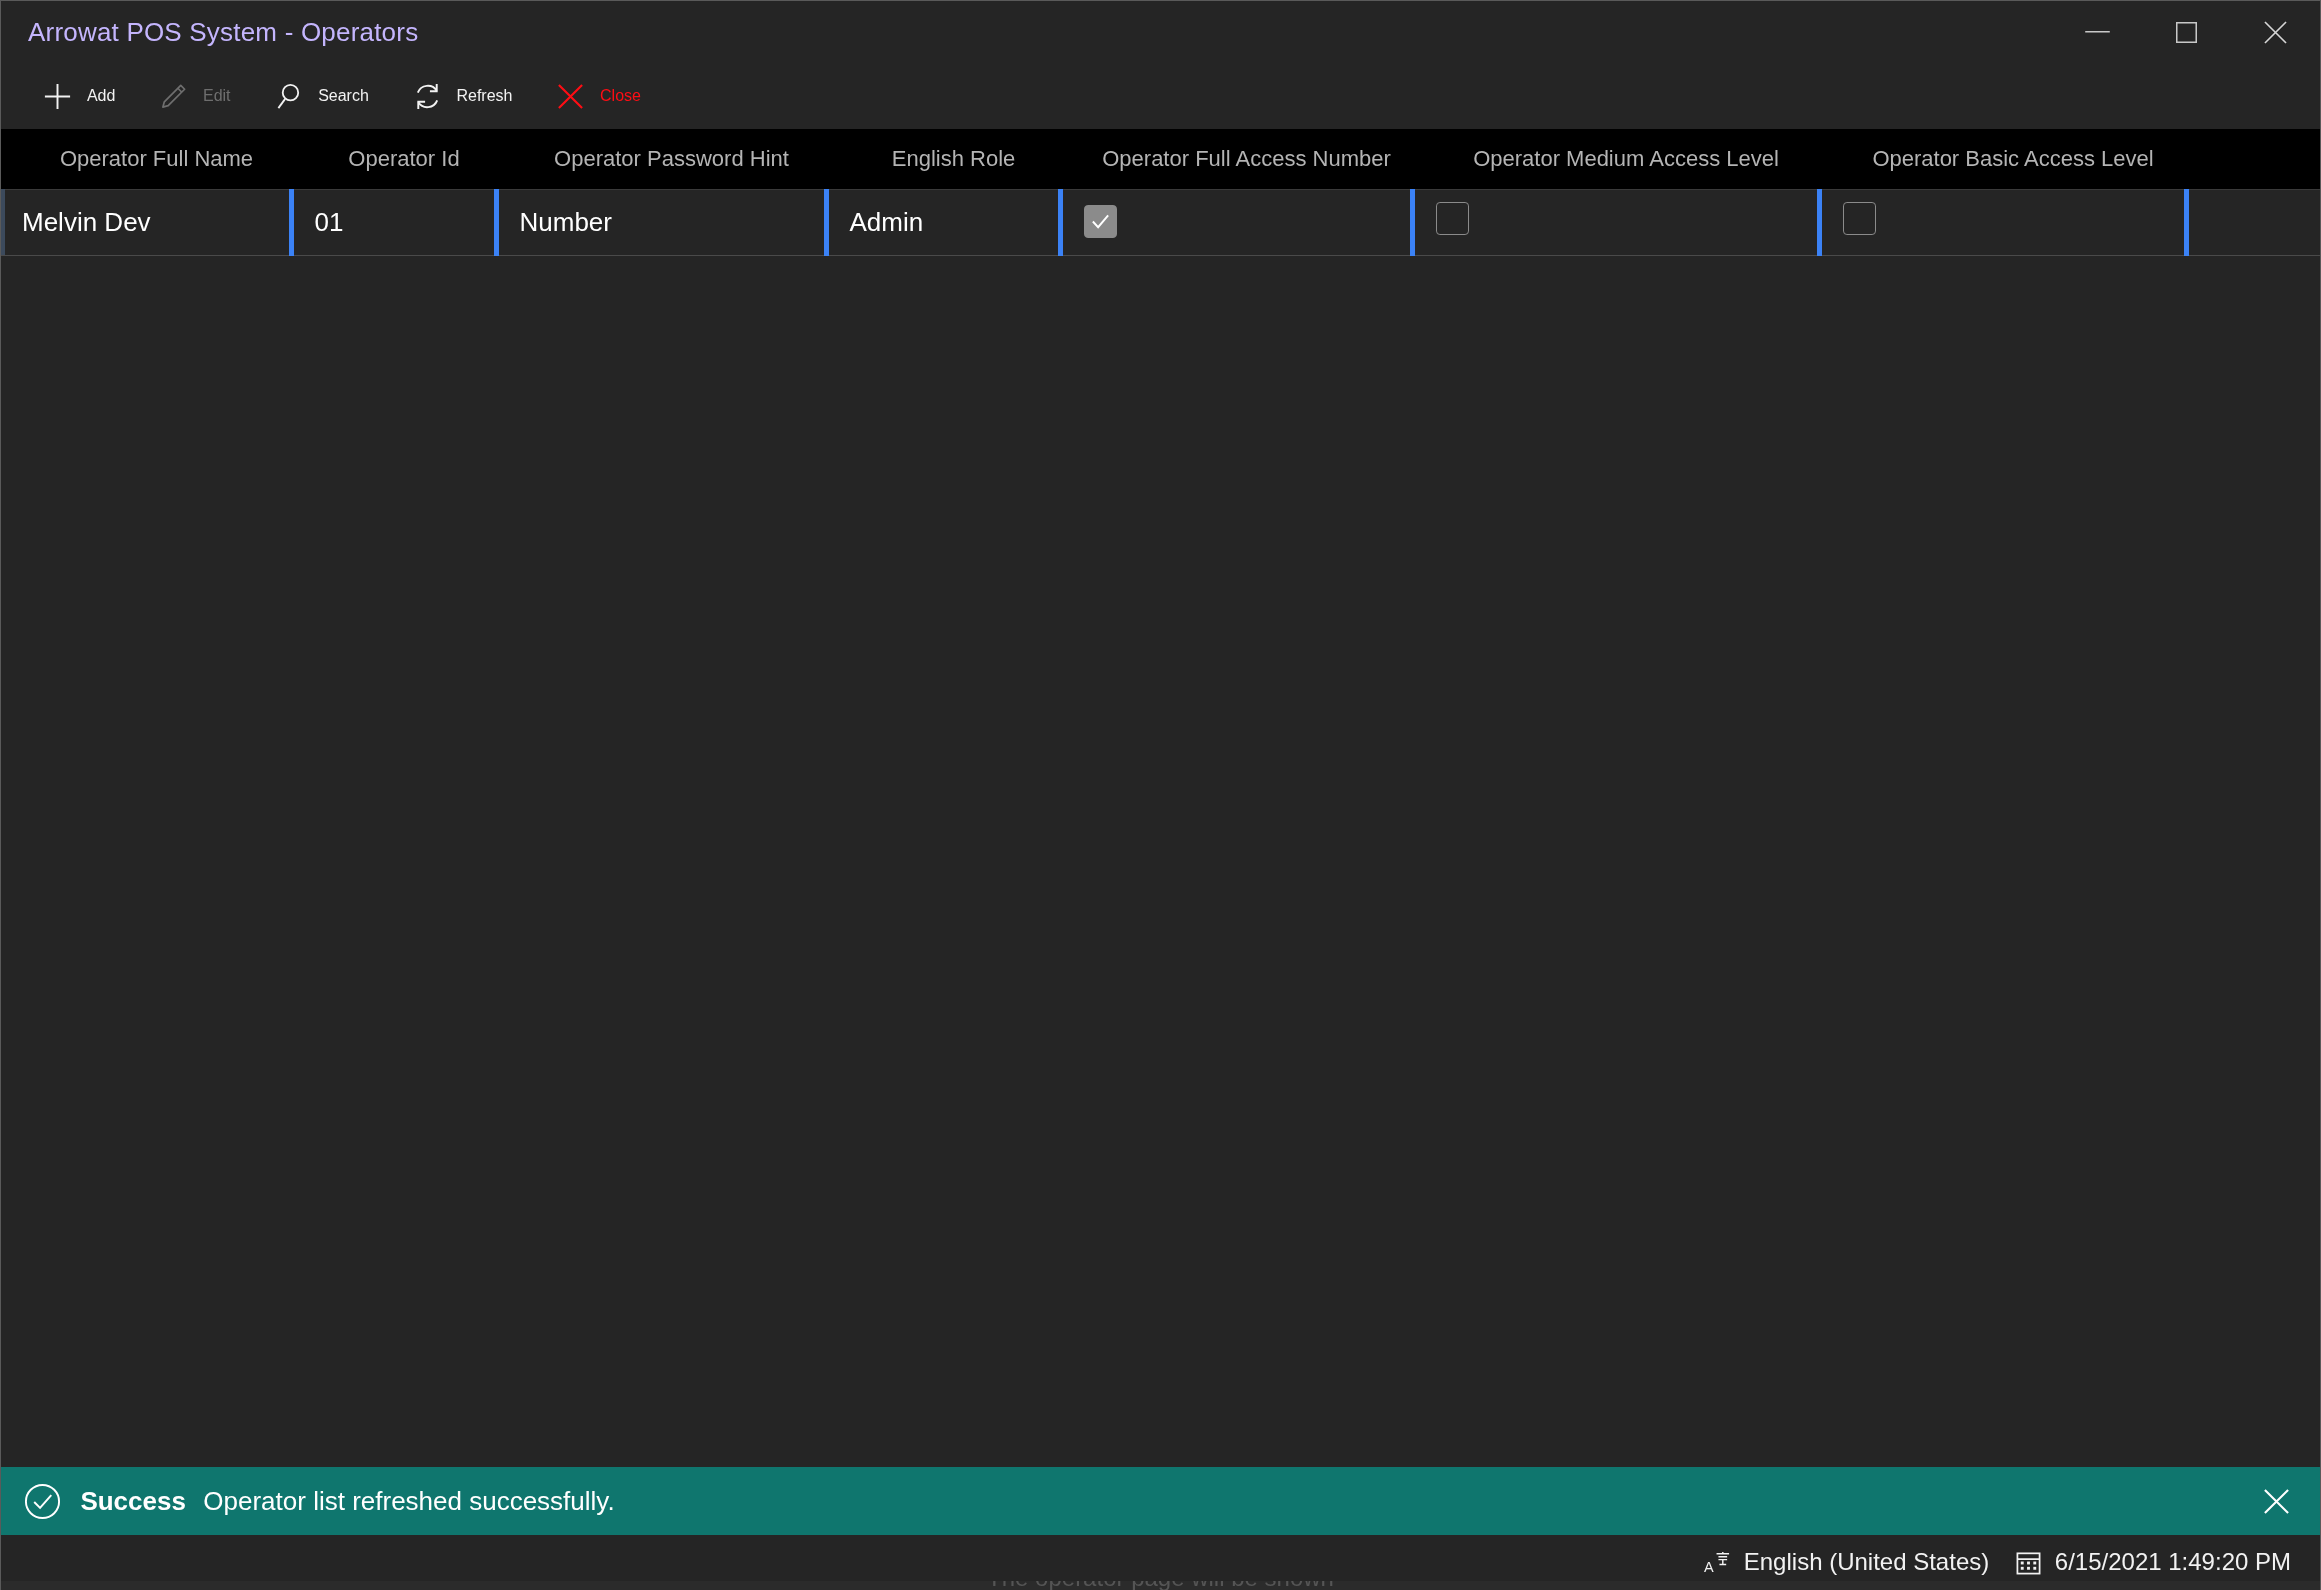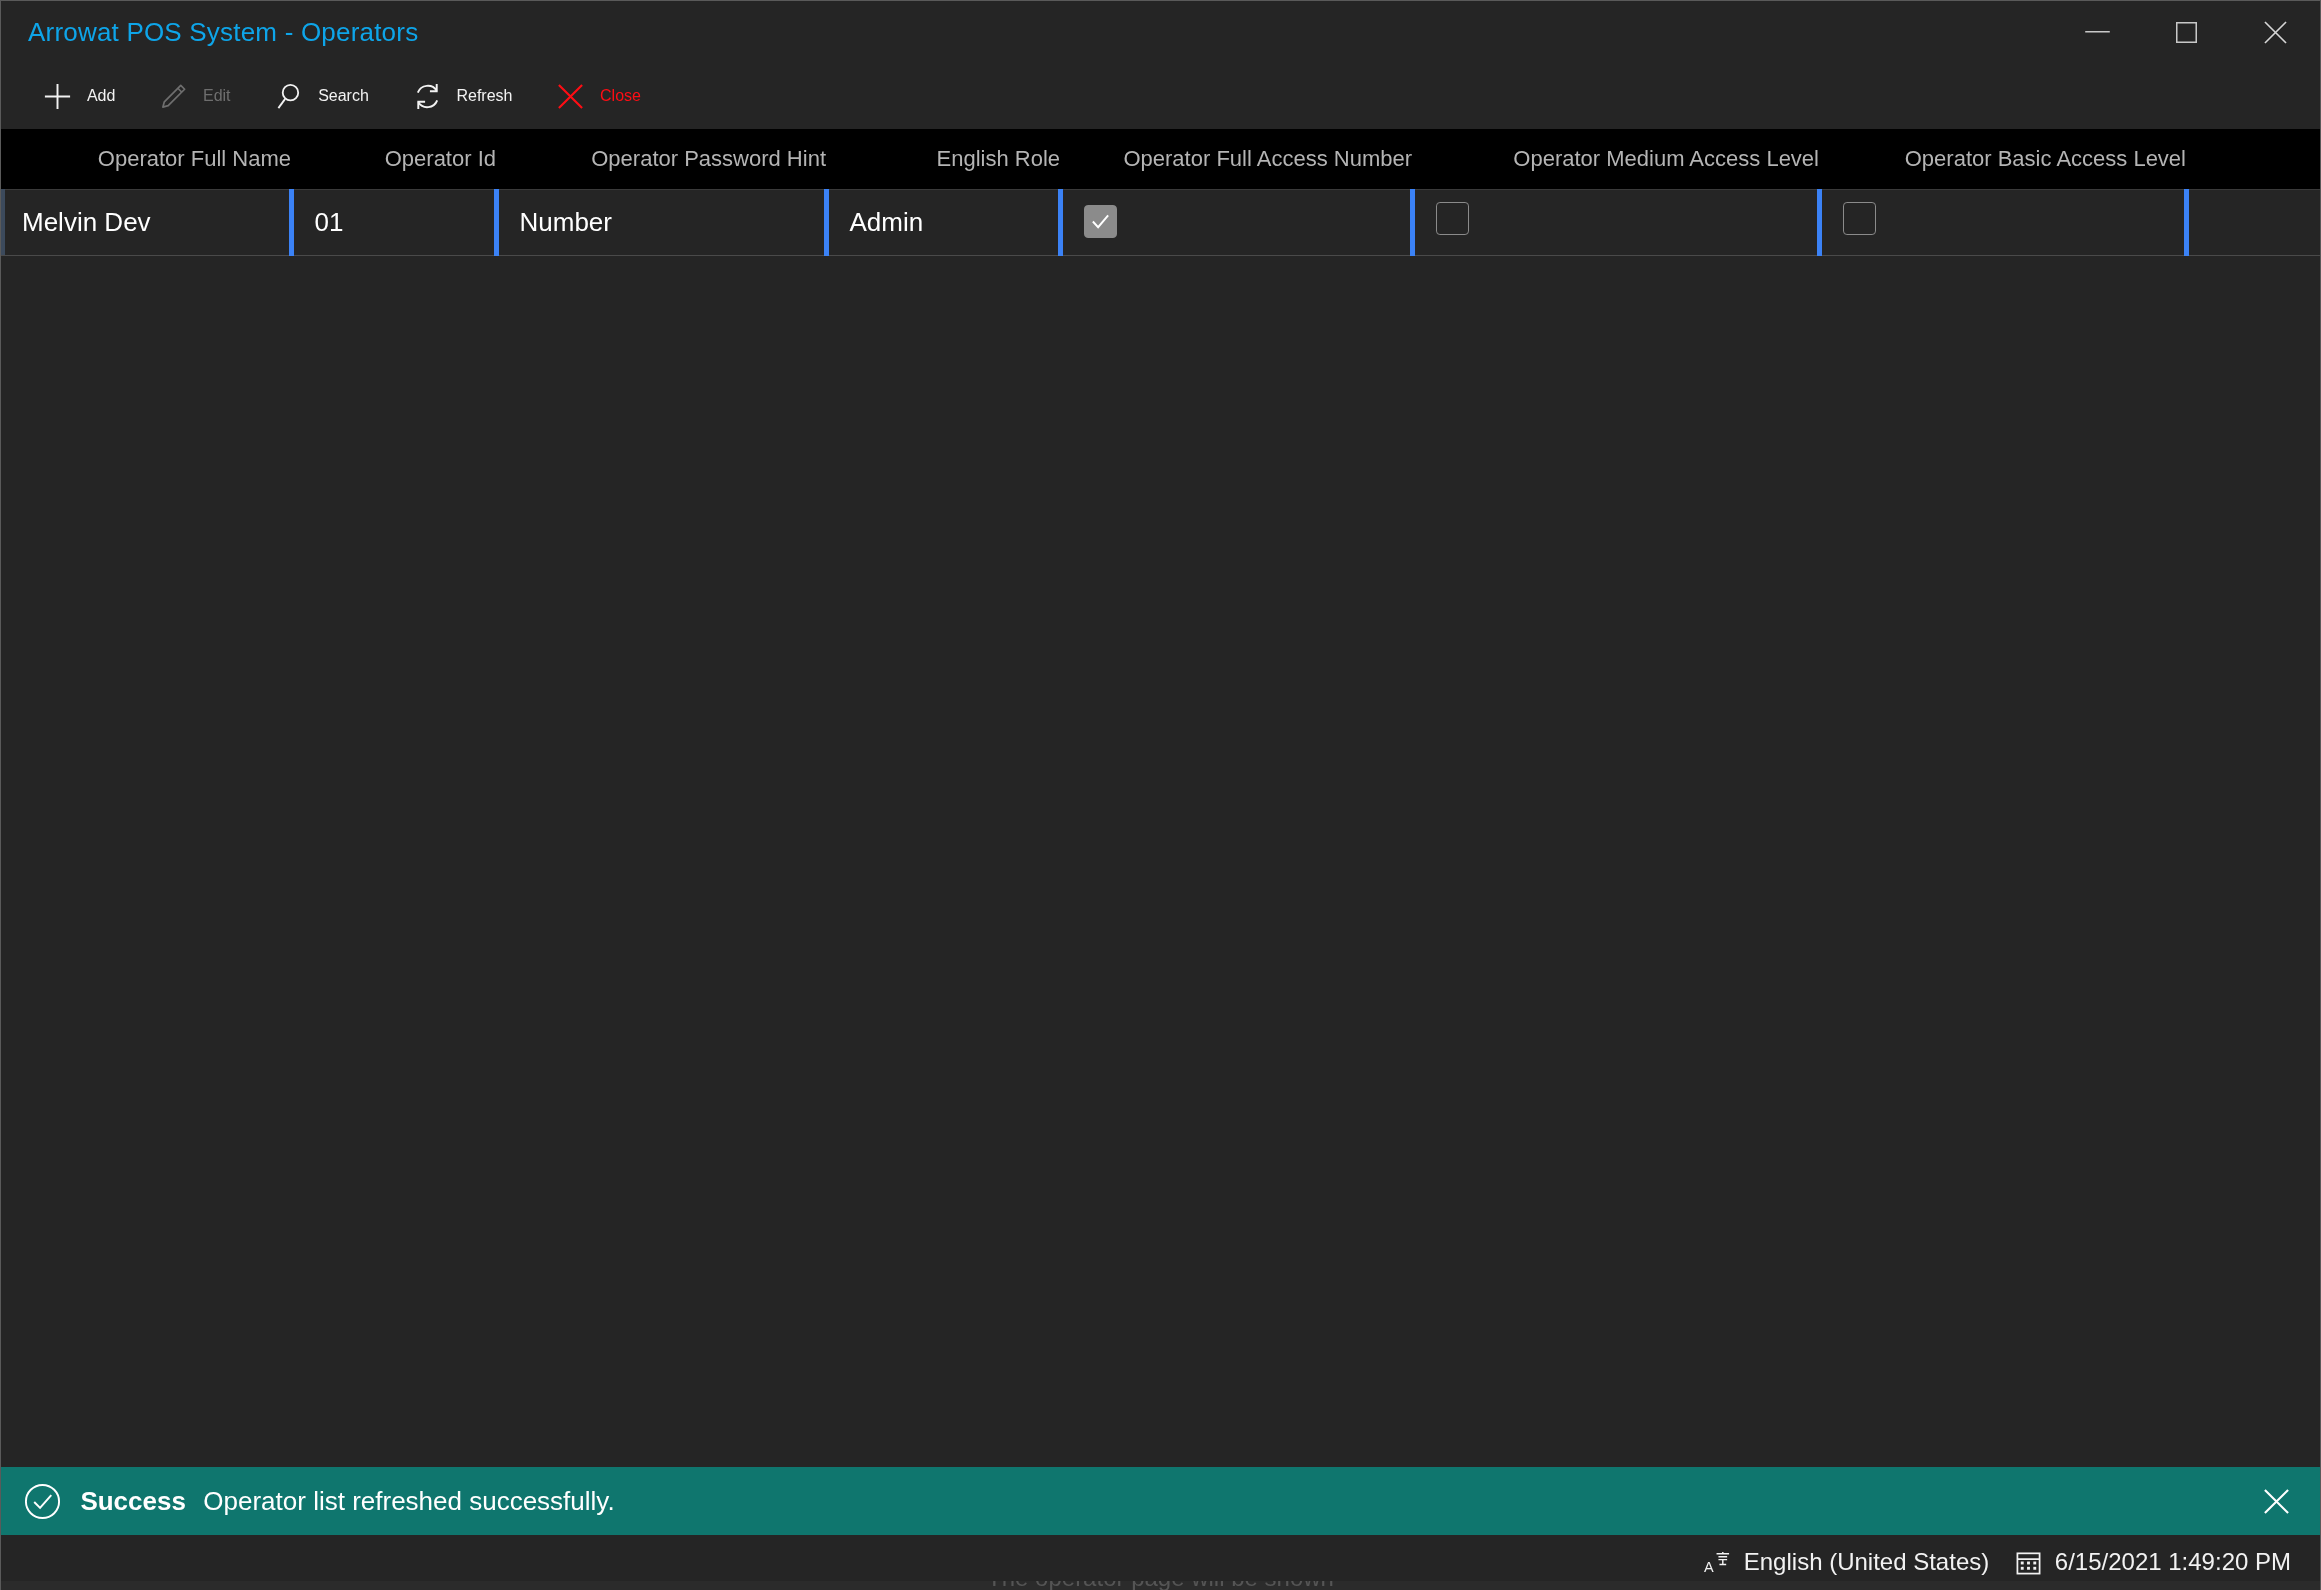--- a/index.html
+++ b/index.html
@@ -21,21 +21,21 @@
   .titlebar {
     height: 62px;
     flex: 0 0 62px;
     background: #252525;
     display: flex;
     align-items: center;
     position: relative;
   }
   .title-text {
     font-size: 26px;
-    color: #0ea5e9;
+    color: #c4b5fd;
     padding-left: 27px;
     letter-spacing: 0.2px;
     white-space: nowrap;
   }
   .win-controls {
     position: absolute; top: 0; right: 0;
     height: 62px; display: flex;
   }
   .win-btn {
     width: 89px; height: 62px;
@@ -73,21 +73,21 @@
     overflow: hidden;
     position: relative;
   }
   .grid {
     width: 100%;
     border-collapse: collapse;
     table-layout: fixed;
   }
   .grid thead tr { background: #000000; height: 60px; }
   .grid th {
-    text-align: right;
+    text-align: center;
     font-weight: normal;
     font-size: 22px;
     color: #b4b4b4;
     padding: 0 0 0 21px;
     vertical-align: middle;
     background: #000000;
     border: none;
   }
   .grid tbody tr {
     height: 66px;

